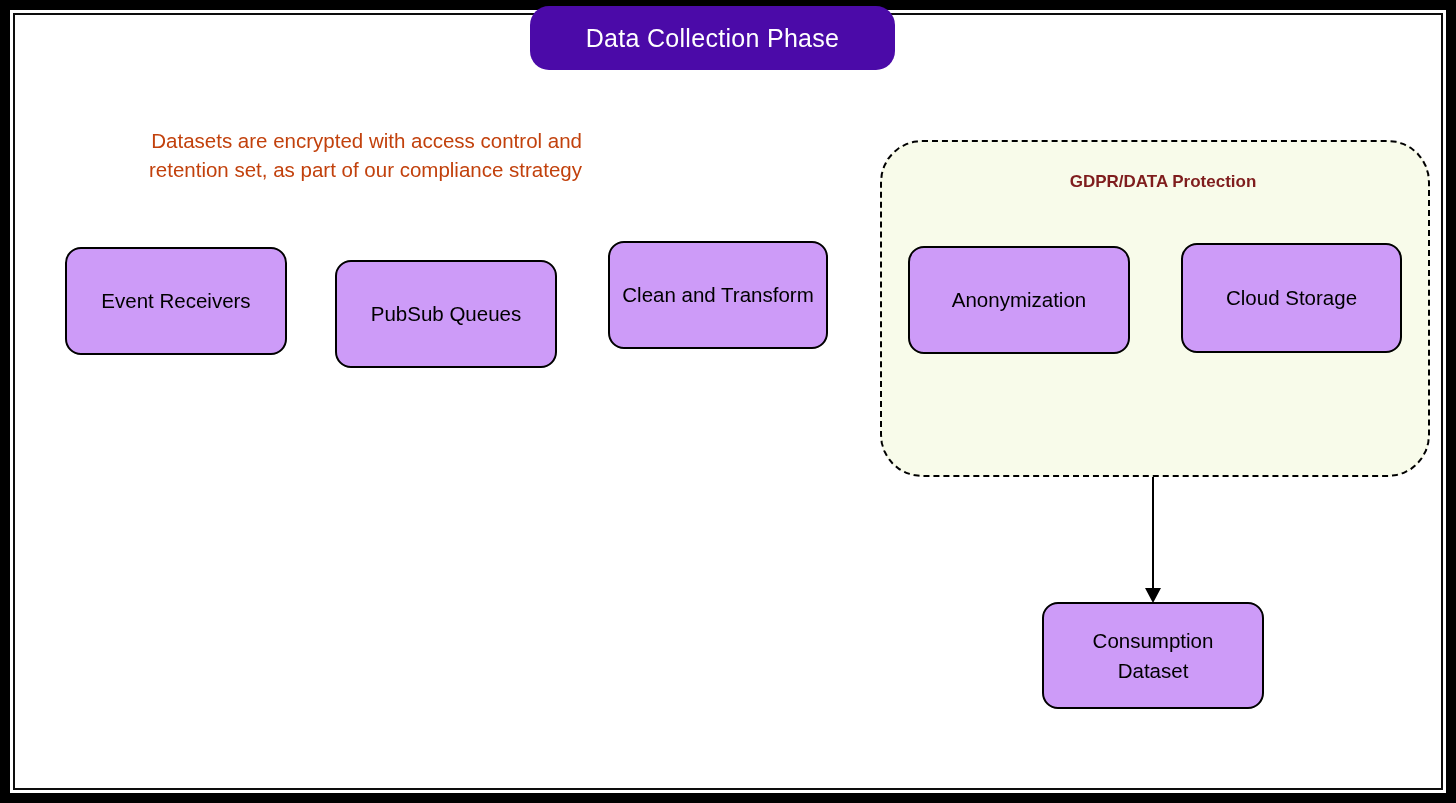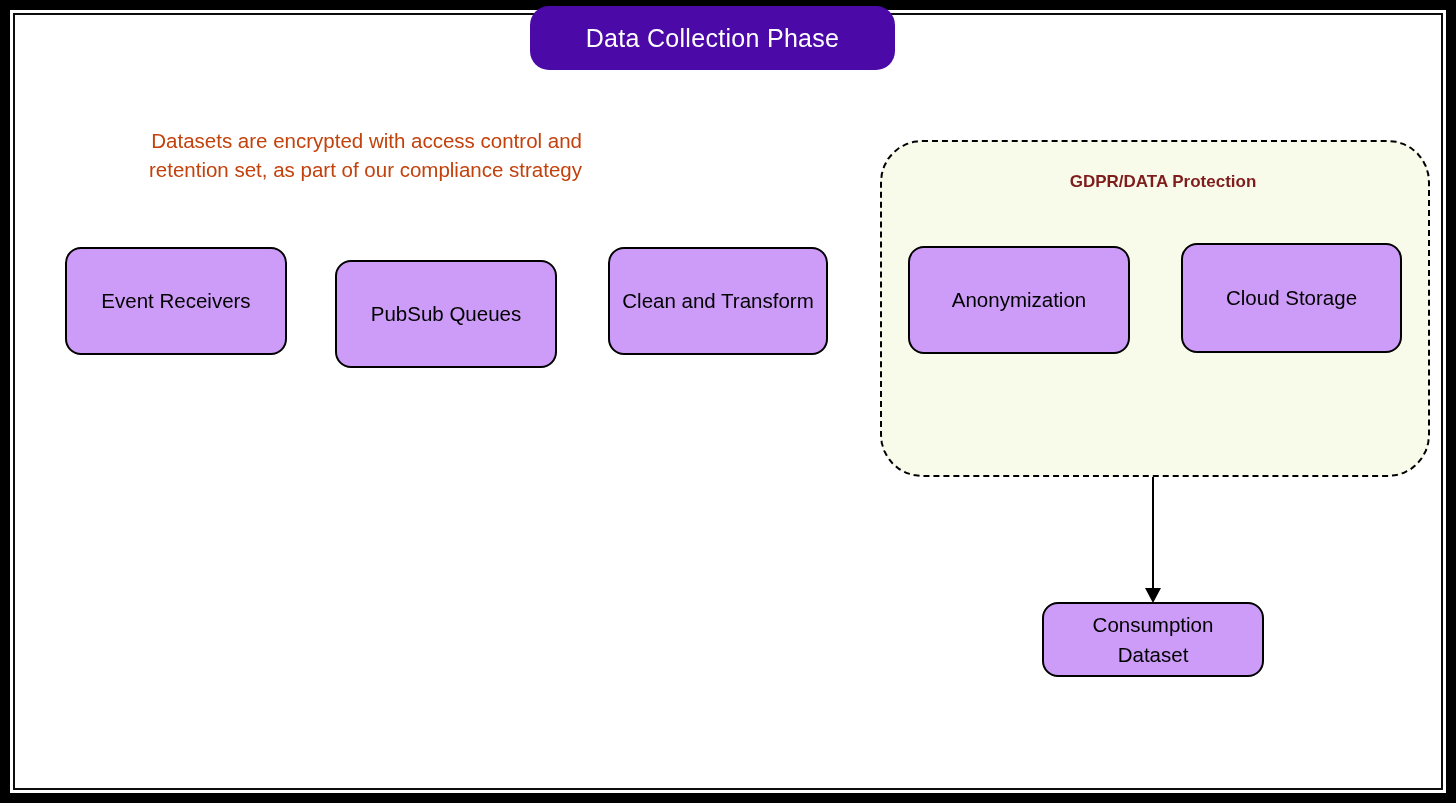--- a/index.html
+++ b/index.html
@@ -42,24 +42,24 @@
     position:absolute;height:108px;
     background:var(--node-fill);
     border:2px solid var(--node-border);
     border-radius:16px;
     display:flex;align-items:center;justify-content:center;
     text-align:center;font-size:20.5px;color:#000000;
     padding:0 2px;
   }
   .node-event{left:55px;top:237px;width:222px;}
   .node-pubsub{left:325px;top:250px;width:222px;}
-  .node-clean{left:598px;top:237px;width:220px;}
+  .node-clean{left:598px;top:231px;width:220px;}
   .node-anon{left:898px;top:236px;width:222px;}
   .node-cloud{left:1171px;top:233px;width:221px;height:110px;align-items:center;}
-  .node-consumption{left:1032px;top:592px;width:222px;height:75px;padding:0 26px;line-height:1.42;}
+  .node-consumption{left:1032px;top:592px;width:222px;height:107px;padding:0 26px;line-height:1.42;}
 
   .cluster{
     position:absolute;left:870px;top:130px;width:550px;height:337px;
     background:var(--cluster-fill);
     border:2px dashed var(--cluster-border);
     border-radius:42px;
   }
   .cluster-label{
     position:absolute;left:8px;top:30px;width:100%;
     text-align:center;font-size:17px;color:#7f1d1d;font-weight:bold;

